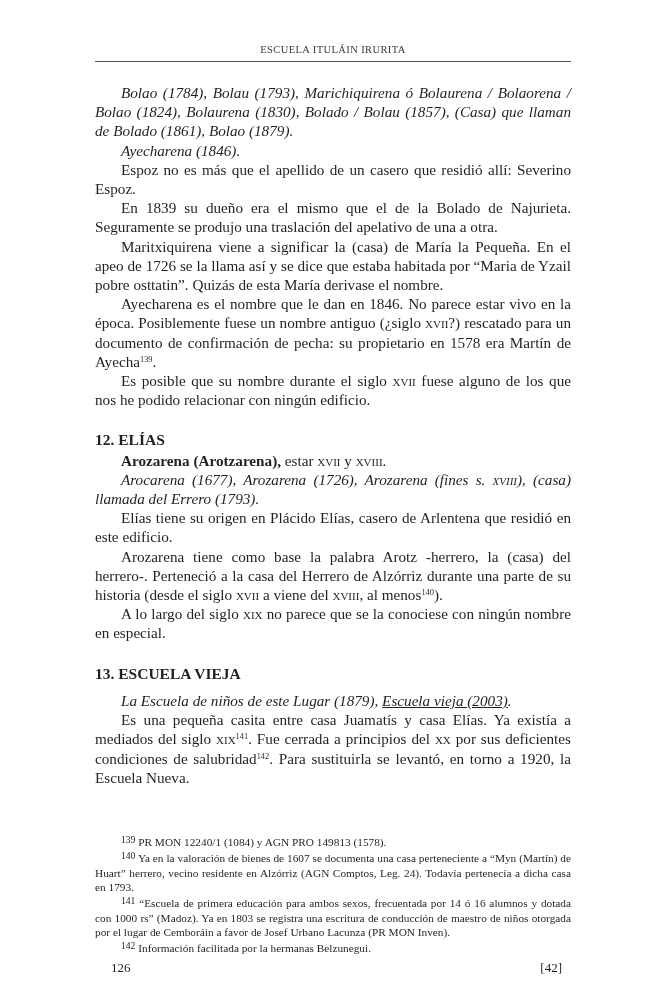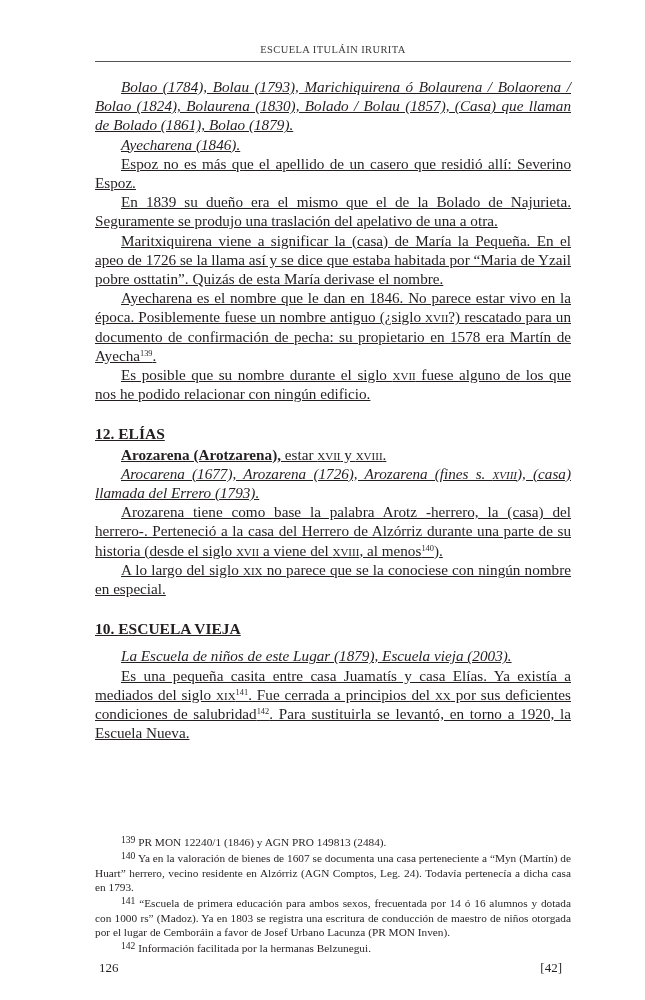--- a/index.html
+++ b/index.html
@@ -2,34 +2,34 @@
 <html><head>
 <meta charset="utf-8">
 <style>
   html, body { margin: 0; padding: 0; background: #ffffff; }
   body { width: 645px; height: 1000px; position: relative; overflow: hidden;
          font-family: "Liberation Serif", "DejaVu Serif", serif; color: #231f20; }
   .page { position: absolute; left: 95px; top: 0; width: 476px; }
   .running-head { position: absolute; top: 44px; left: 0; width: 476px; text-align: center;
                   font-size: 10.5px; letter-spacing: 0.4px; color: #3a3a3a; }
   .head-rule { position: absolute; top: 61px; left: 0; width: 476px; height: 1px; background: #555; }
-  .body { position: absolute; top: 77px; left: 0; width: 476px; font-size: 15.2px; line-height: 19.2px;
-          text-align: justify; text-decoration: underline; }
+  .body { position: absolute; top: 83px; left: 0; width: 476px; font-size: 15.2px; line-height: 19.2px;
+          text-align: justify; }
   .body p { margin: 0; text-indent: 26px; }
   .body p.it { font-style: italic; }
   .sc { font-variant: small-caps; text-transform: lowercase; font-size: 1.0em; }
   sup { font-size: 0.55em; vertical-align: 0.55em; line-height: 0; }
   h2 { margin: 0; font-size: 15.5px; font-weight: bold; }
   .u { text-decoration: underline; }
   .footnotes { position: absolute; top: 833px; left: 0; width: 476px; font-size: 11.3px; line-height: 14.4px;
                text-align: justify; }
   .footnotes p { margin: 0; text-indent: 26px; }
   .fn-num { font-size: 0.85em; vertical-align: 0.3em; }
   .folio { position: absolute; top: 960px; font-size: 13px; }
-  .folio-left { left: 4px; }
+  .folio-left { left: 16px; }
   .folio-right { right: 9px; }
 </style>
 </head>
 <body>
 
 <div class="page">
   <div class="running-head">ESCUELA ITULÁIN IRURITA</div>
   <div class="head-rule"></div>
 
   <div class="body">
@@ -37,30 +37,31 @@
     <p class="it">Ayecharena (1846).</p>
     <p>Espoz no es más que el apellido de un casero que residió allí: Severino Espoz.</p>
     <p>En 1839 su dueño era el mismo que el de la Bolado de Najurieta. Seguramente se produjo una traslación del apelativo de una a otra.</p>
     <p>Maritxiquirena viene a significar la (casa) de María la Pequeña. En el apeo de 1726 se la llama así y se dice que estaba habitada por “Maria de Yzail pobre osttatin”. Quizás de esta María derivase el nombre.</p>
     <p><span>Ayecharena es el nombre que le dan en 1846. No parece estar vivo en la época. Posiblemente fuese un nombre antiguo (¿siglo </span><span class="sc">xvii</span><span>?) rescatado para un documento de confirmación de pecha: su propietario en 1578 era Martín de Ayecha</span><sup>139</sup><span>.</span></p>
     <p><span>Es posible que su nombre durante el siglo </span><span class="sc">xvii</span><span> fuese alguno de los que nos he podido relacionar con ningún edificio.</span></p>
 
     <h2 style="margin-top:21px; margin-bottom:1px;">12. ELÍAS</h2>
     <p><b>Arozarena (Arotzarena),</b><span> estar </span><span class="sc">xvii</span><span> y </span><span class="sc">xviii</span><span>.</span></p>
     <p class="it"><span>Arocarena (1677), Arozarena (1726), Arozarena (fines s. </span><span class="sc">xviii</span><span>), (casa) llamada del Errero (1793).</span></p>
+    <p>Elías tiene su origen en Plácido Elías, casero de Arlentena que residió en este edificio.</p>
     <p><span>Arozarena tiene como base la palabra Arotz -herrero, la (casa) del herrero-. Perteneció a la casa del Herrero de Alzórriz durante una parte de su historia (desde el siglo </span><span class="sc">xvii</span><span> a viene del </span><span class="sc">xviii</span><span>, al menos</span><sup>140</sup><span>).</span></p>
     <p><span>A lo largo del siglo </span><span class="sc">xix</span><span> no parece que se la conociese con ningún nombre en especial.</span></p>
 
-    <h2 style="margin-top:21px; margin-bottom:8px;">10. ESCUELA VIEJA</h2>
+    <h2 style="margin-top:21px; margin-bottom:8px;">13. ESCUELA VIEJA</h2>
     <p class="it"><span>La Escuela de niños de este Lugar (1879), </span><span class="u">Escuela vieja (2003)</span><span>.</span></p>
     <p><span>Es una pequeña casita entre casa Juamatís y casa Elías. Ya existía a mediados del siglo </span><span class="sc">xix</span><sup>141</sup><span>. Fue cerrada a principios del </span><span class="sc">xx</span><span> por sus deficientes condiciones de salubridad</span><sup>142</sup><span>. Para sustituirla se levantó, en torno a 1920, la Escuela Nueva.</span></p>
   </div>
 
   <div class="footnotes">
-    <p><span class="fn-num">139</span> <span>PR MON 12240/1 (1846) y AGN PRO 149813 (2484).</span></p>
+    <p><span class="fn-num">139</span> <span>PR MON 12240/1 (1084) y AGN PRO 149813 (1578).</span></p>
     <p><span class="fn-num">140</span> <span>Ya en la valoración de bienes de 1607 se documenta una casa perteneciente a “Myn (Martín) de Huart” herrero, vecino residente en Alzórriz (AGN Comptos, Leg. 24). Todavía pertenecía a dicha casa en 1793.</span></p>
     <p><span class="fn-num">141</span> <span>“Escuela de primera educación para ambos sexos, frecuentada por 14 ó 16 alumnos y dotada con 1000 rs” (Madoz). Ya en 1803 se registra una escritura de conducción de maestro de niños otorgada por el lugar de Cemboráin a favor de Josef Urbano Lacunza (PR MON Inven).</span></p>
     <p><span class="fn-num">142</span> <span>Información facilitada por la hermanas Belzunegui.</span></p>
   </div>
 
   <div class="folio folio-left">126</div>
   <div class="folio folio-right">[42]</div>
 </div>
 
 </body></html>

